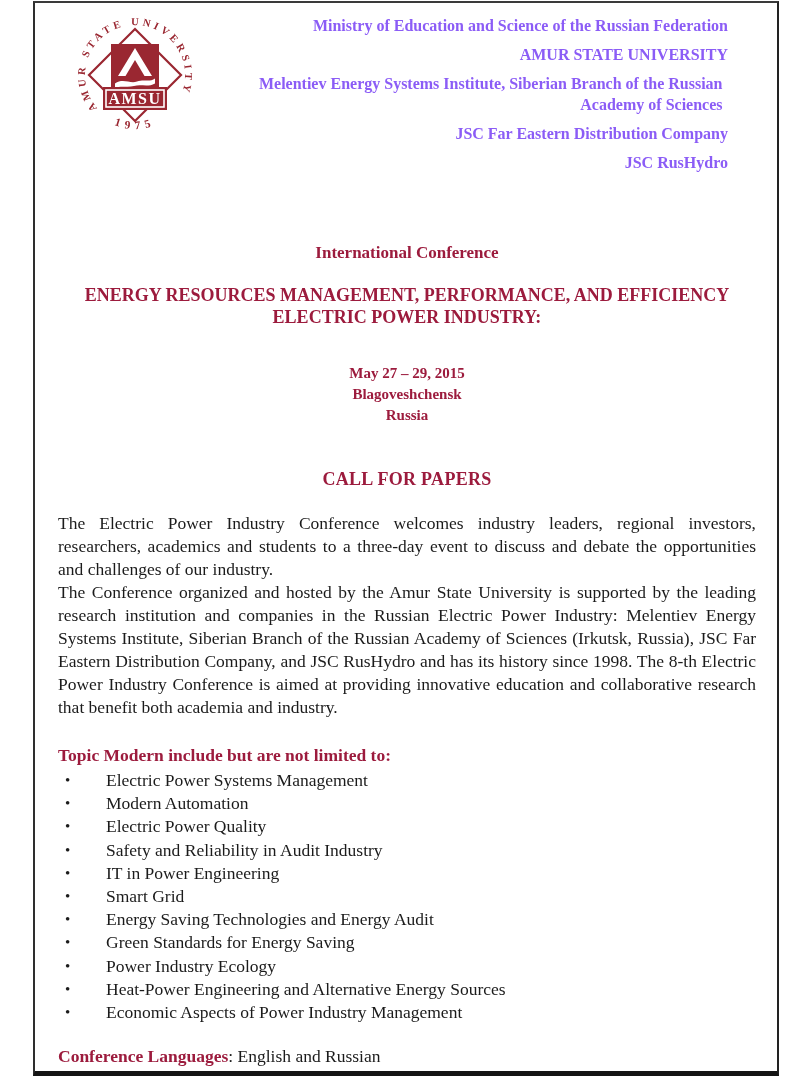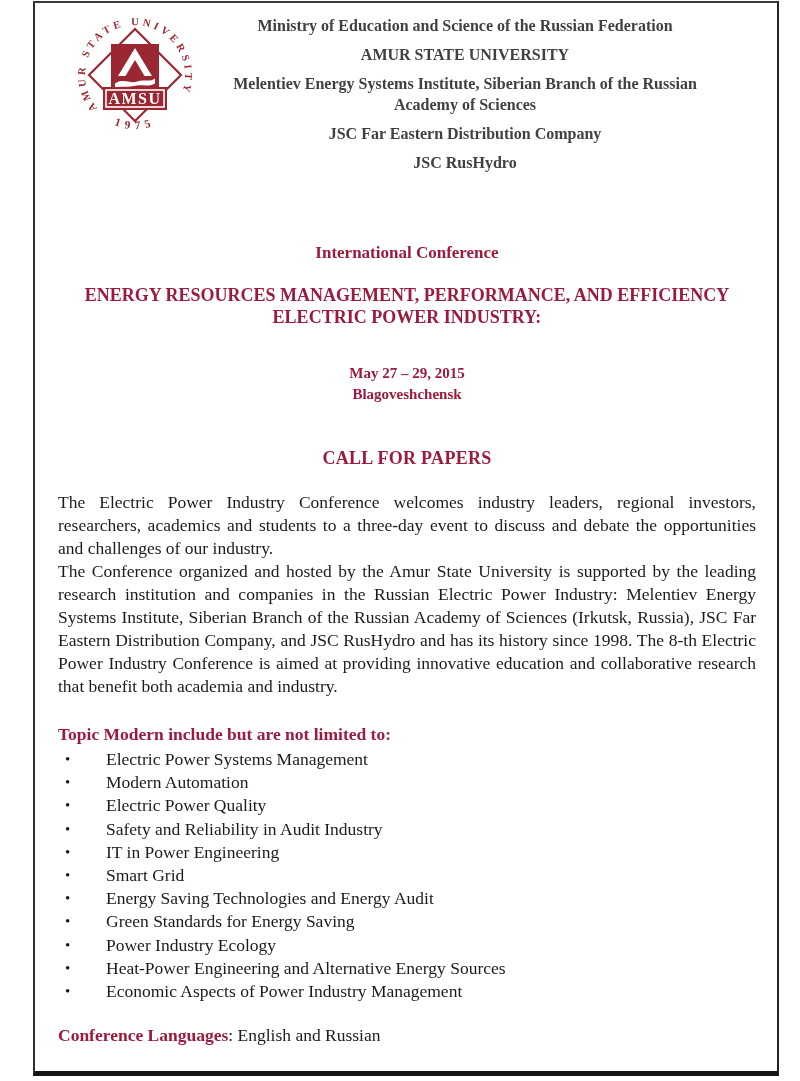--- a/index.html
+++ b/index.html
@@ -15,22 +15,22 @@
     pointer-events:none;
   }
   .content{
     position:absolute; left:33px; top:2px; width:746px; height:1074px;
     padding:0 23px 0 25px;
   }
 
   
   .header{ display:flex; height:170px; padding:8px 28px 0 12px; }
   .logo-wrap{ flex:none; width:132px; }
-  .header-text{ flex:1; text-align:center; padding-top:5px;
-    font-weight:bold; font-size:16px; line-height:21px; color:#404040; }
+  .header-text{ flex:1; text-align:right; padding-top:5px;
+    font-weight:bold; font-size:16px; line-height:21px; color:#8b5cf6; }
   .header-line{ margin-bottom:8px; }
   .header-line.wrap{ max-width:515px; margin-left:auto; margin-right:auto; }
 
   
   .red { color:#9C1B3D; }
   .center{ text-align:center; }
   .intl{ margin-top:70px; font-size:17px; font-weight:bold; line-height:22px; }
   .titles{ margin-top:20px; font-size:18px; font-weight:bold; line-height:22px; }
   .dates{ margin-top:35px; font-size:15px; font-weight:bold; line-height:21px; }
   .cfp{ margin-top:42px; font-size:18px; font-weight:bold; line-height:22px; letter-spacing:.3px; }
@@ -94,20 +94,21 @@
   <div class="intl red center">International Conference</div>
 
   <div class="titles red center">
     <div>ENERGY RESOURCES MANAGEMENT, PERFORMANCE, AND EFFICIENCY</div>
     <div>ELECTRIC POWER INDUSTRY:</div>
   </div>
 
   <div class="dates red center">
     <div>May 27 – 29, 2015</div>
     <div>Blagoveshchensk</div>
+    <div>Russia</div>
   </div>
 
   <div class="cfp red center">CALL FOR PAPERS</div>
 
   <div class="body-text">
     <p>The Electric Power Industry Conference welcomes industry leaders, regional investors, researchers, academics and students to a three-day event to discuss and debate the opportunities and challenges of our industry.</p>
     <p>The Conference organized and hosted by the Amur State University is supported by the leading research institution and companies in the Russian Electric Power Industry: Melentiev Energy Systems Institute, Siberian Branch of the Russian Academy of Sciences (Irkutsk, Russia), JSC Far Eastern Distribution Company, and JSC RusHydro and has its history since 1998. The 8-th Electric Power Industry Conference is aimed at providing innovative education and collaborative research that benefit both academia and industry.</p>
   </div>
 
   <div class="topics-heading red">Topic Modern include but are not limited to:</div>

